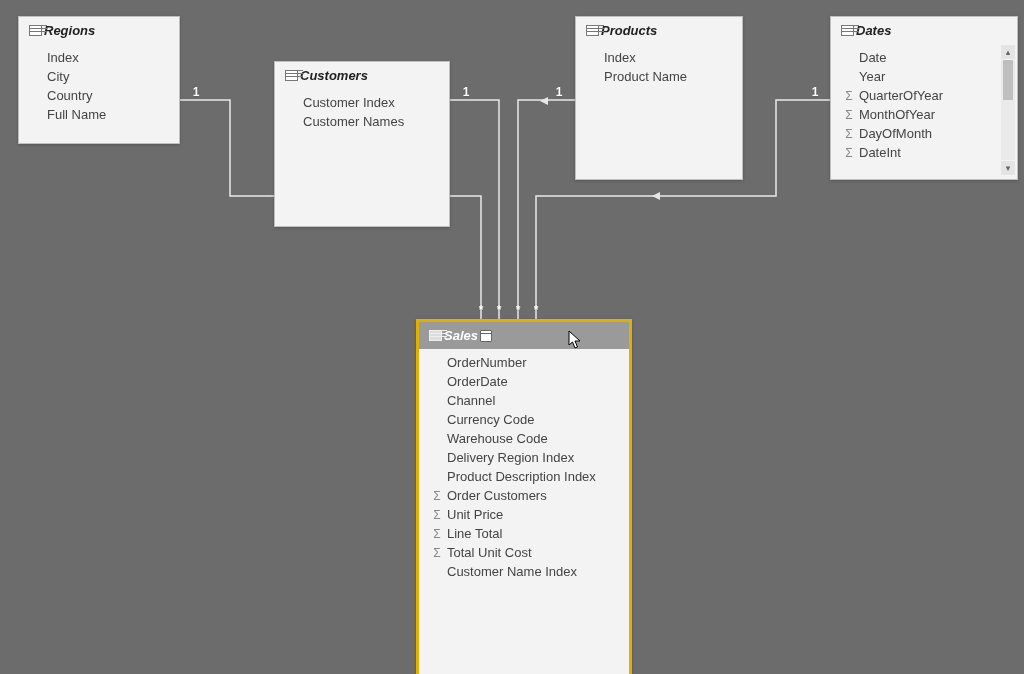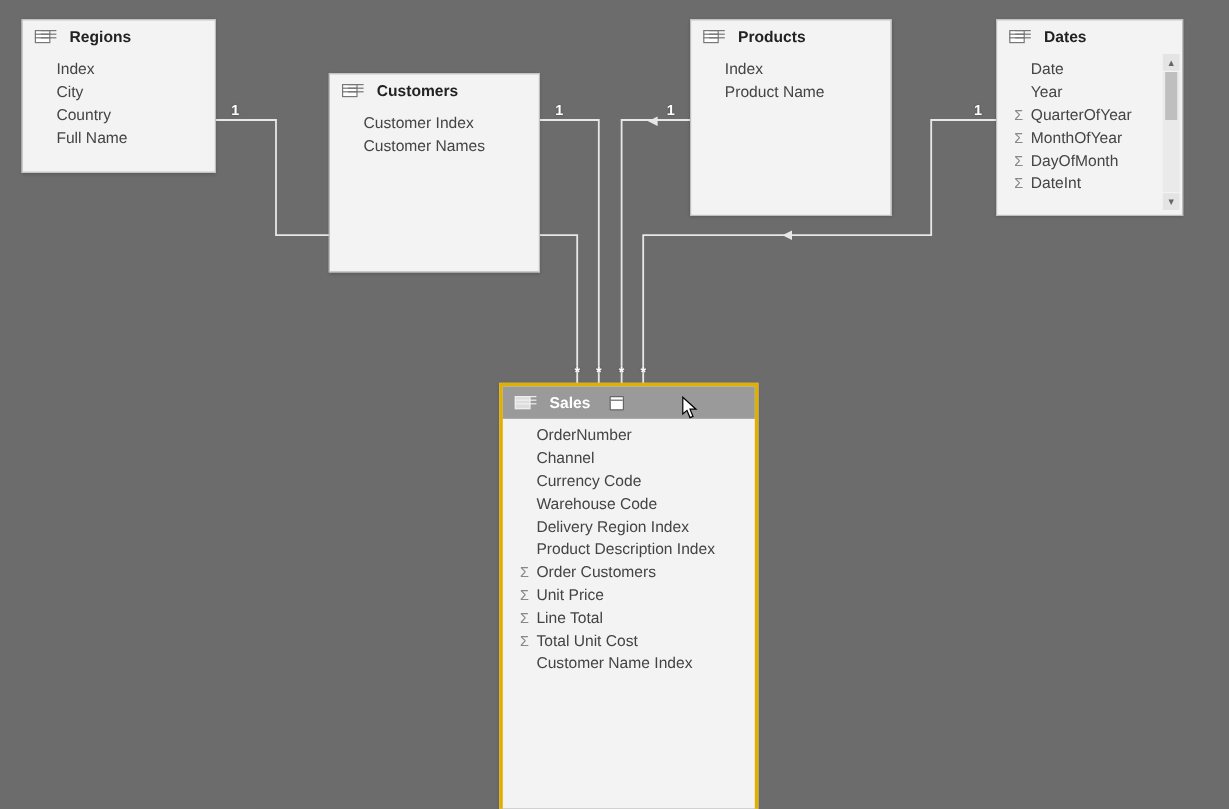--- a/index.html
+++ b/index.html
@@ -30,24 +30,25 @@
     box-shadow: 0 1px 3px rgba(0,0,0,0.2);
     display: flex;
     flex-direction: column;
   }
   .table-card.selected {
     border: 3px solid #e0b000;
   }
   .table-header {
     display: flex;
     align-items: center;
-    gap: 16px;
+    gap: 2px;
     padding: 6px 10px;
     font-weight: 600;
     color: #222;
+    font-style: italic;
   }
   .table-card.selected .table-header {
     background: #9a9a9a;
     color: #fff;
   }
   .table-icon {
     width: 13px;
     height: 11px;
     display: inline-block;
     position: relative;
@@ -237,21 +238,21 @@
     <div class="field-list">
       <div class="field-row">
           <span>Index</span>
         </div>
       <div class="field-row">
           <span>Product Name</span>
         </div>
     </div>
   </div>
 
-  <div class="table-card" style="left:830px; top:16px; width:156px; height:164px;">
+  <div class="table-card" style="left:830px; top:16px; width:188px; height:164px;">
     <div class="table-header">
       <span class="table-icon"></span>
       <span>Dates</span>
     </div>
     <div class="field-list" style="padding-right:16px;">
       <div class="field-row">
           <span>Date</span>
         </div>
       <div class="field-row">
           <span>Year</span>
@@ -286,20 +287,23 @@
     <div class="table-header">
       <span class="table-icon"></span>
       <span>Sales</span>
       <span class="calendar-icon"></span>
     </div>
     <div class="field-list">
       <div class="field-row">
           <span>OrderNumber</span>
         </div>
       <div class="field-row">
+          <span>OrderDate</span>
+        </div>
+      <div class="field-row">
           <span>Channel</span>
         </div>
       <div class="field-row">
           <span>Currency Code</span>
         </div>
       <div class="field-row">
           <span>Warehouse Code</span>
         </div>
       <div class="field-row">
           <span>Delivery Region Index</span>

